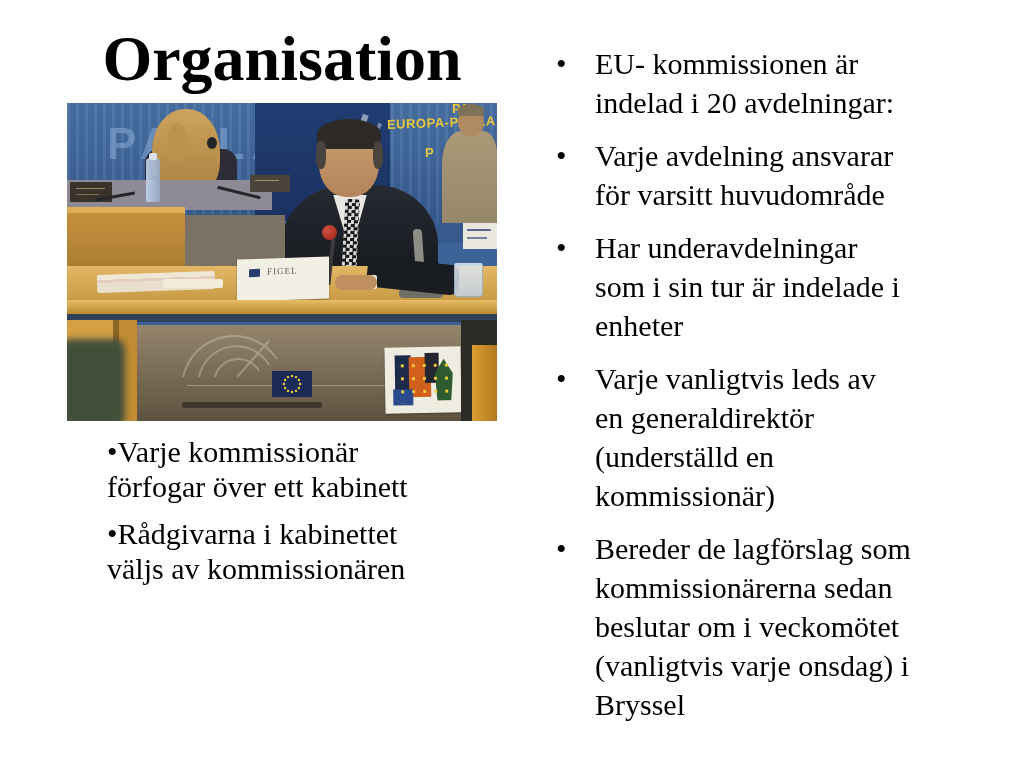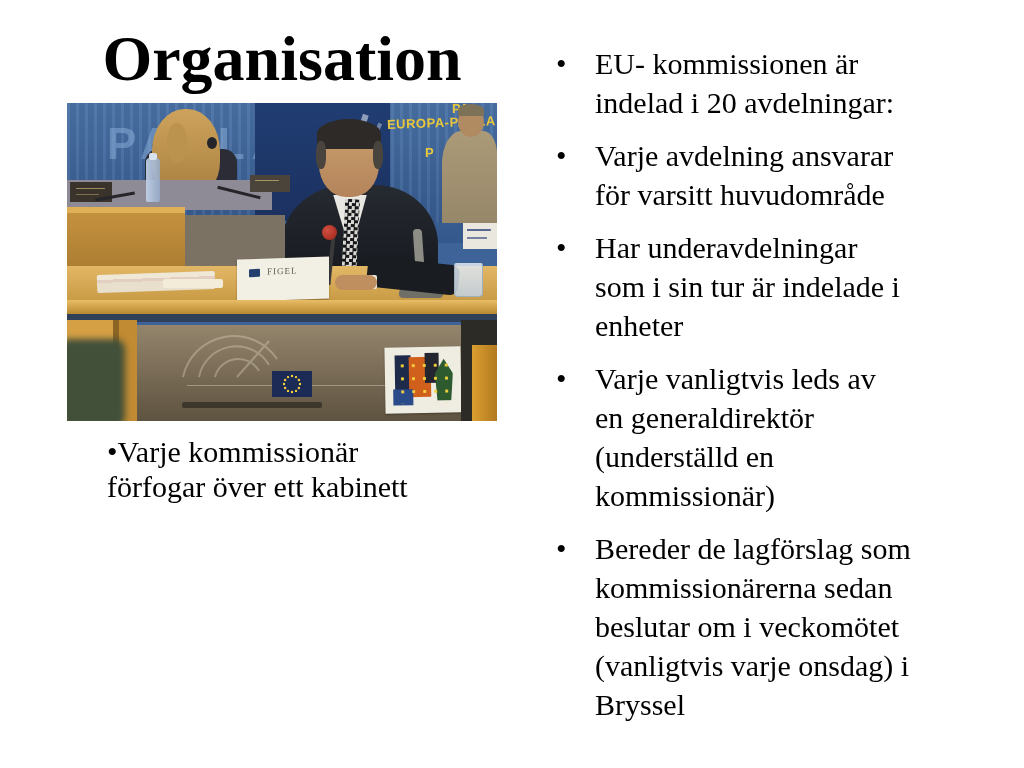--- a/index.html
+++ b/index.html
@@ -255,20 +255,22 @@
       <div class="ph-art-dots"></div>
     </div>
     <div class="ph-rightdark"></div>
     <div class="ph-rightwood"></div>
     <div class="ph-greenblur"></div>
   </div>
 
   <div class="left-col">
     <p class="lb"><span>•</span><span class="lb-text">Varje kommissionär
 förfogar över ett kabinett</span></p>
+    <p class="lb"><span>•</span><span class="lb-text">Rådgivarna i kabinettet
+väljs av kommissionären</span></p>
   </div>
 
   <div class="right-col">
     <div class="rb">
       <span class="rb-marker">•</span>
       <div class="rb-text">EU- kommissionen är
 indelad i 20 avdelningar:</div>
     </div>
     <div class="rb">
       <span class="rb-marker">•</span>

